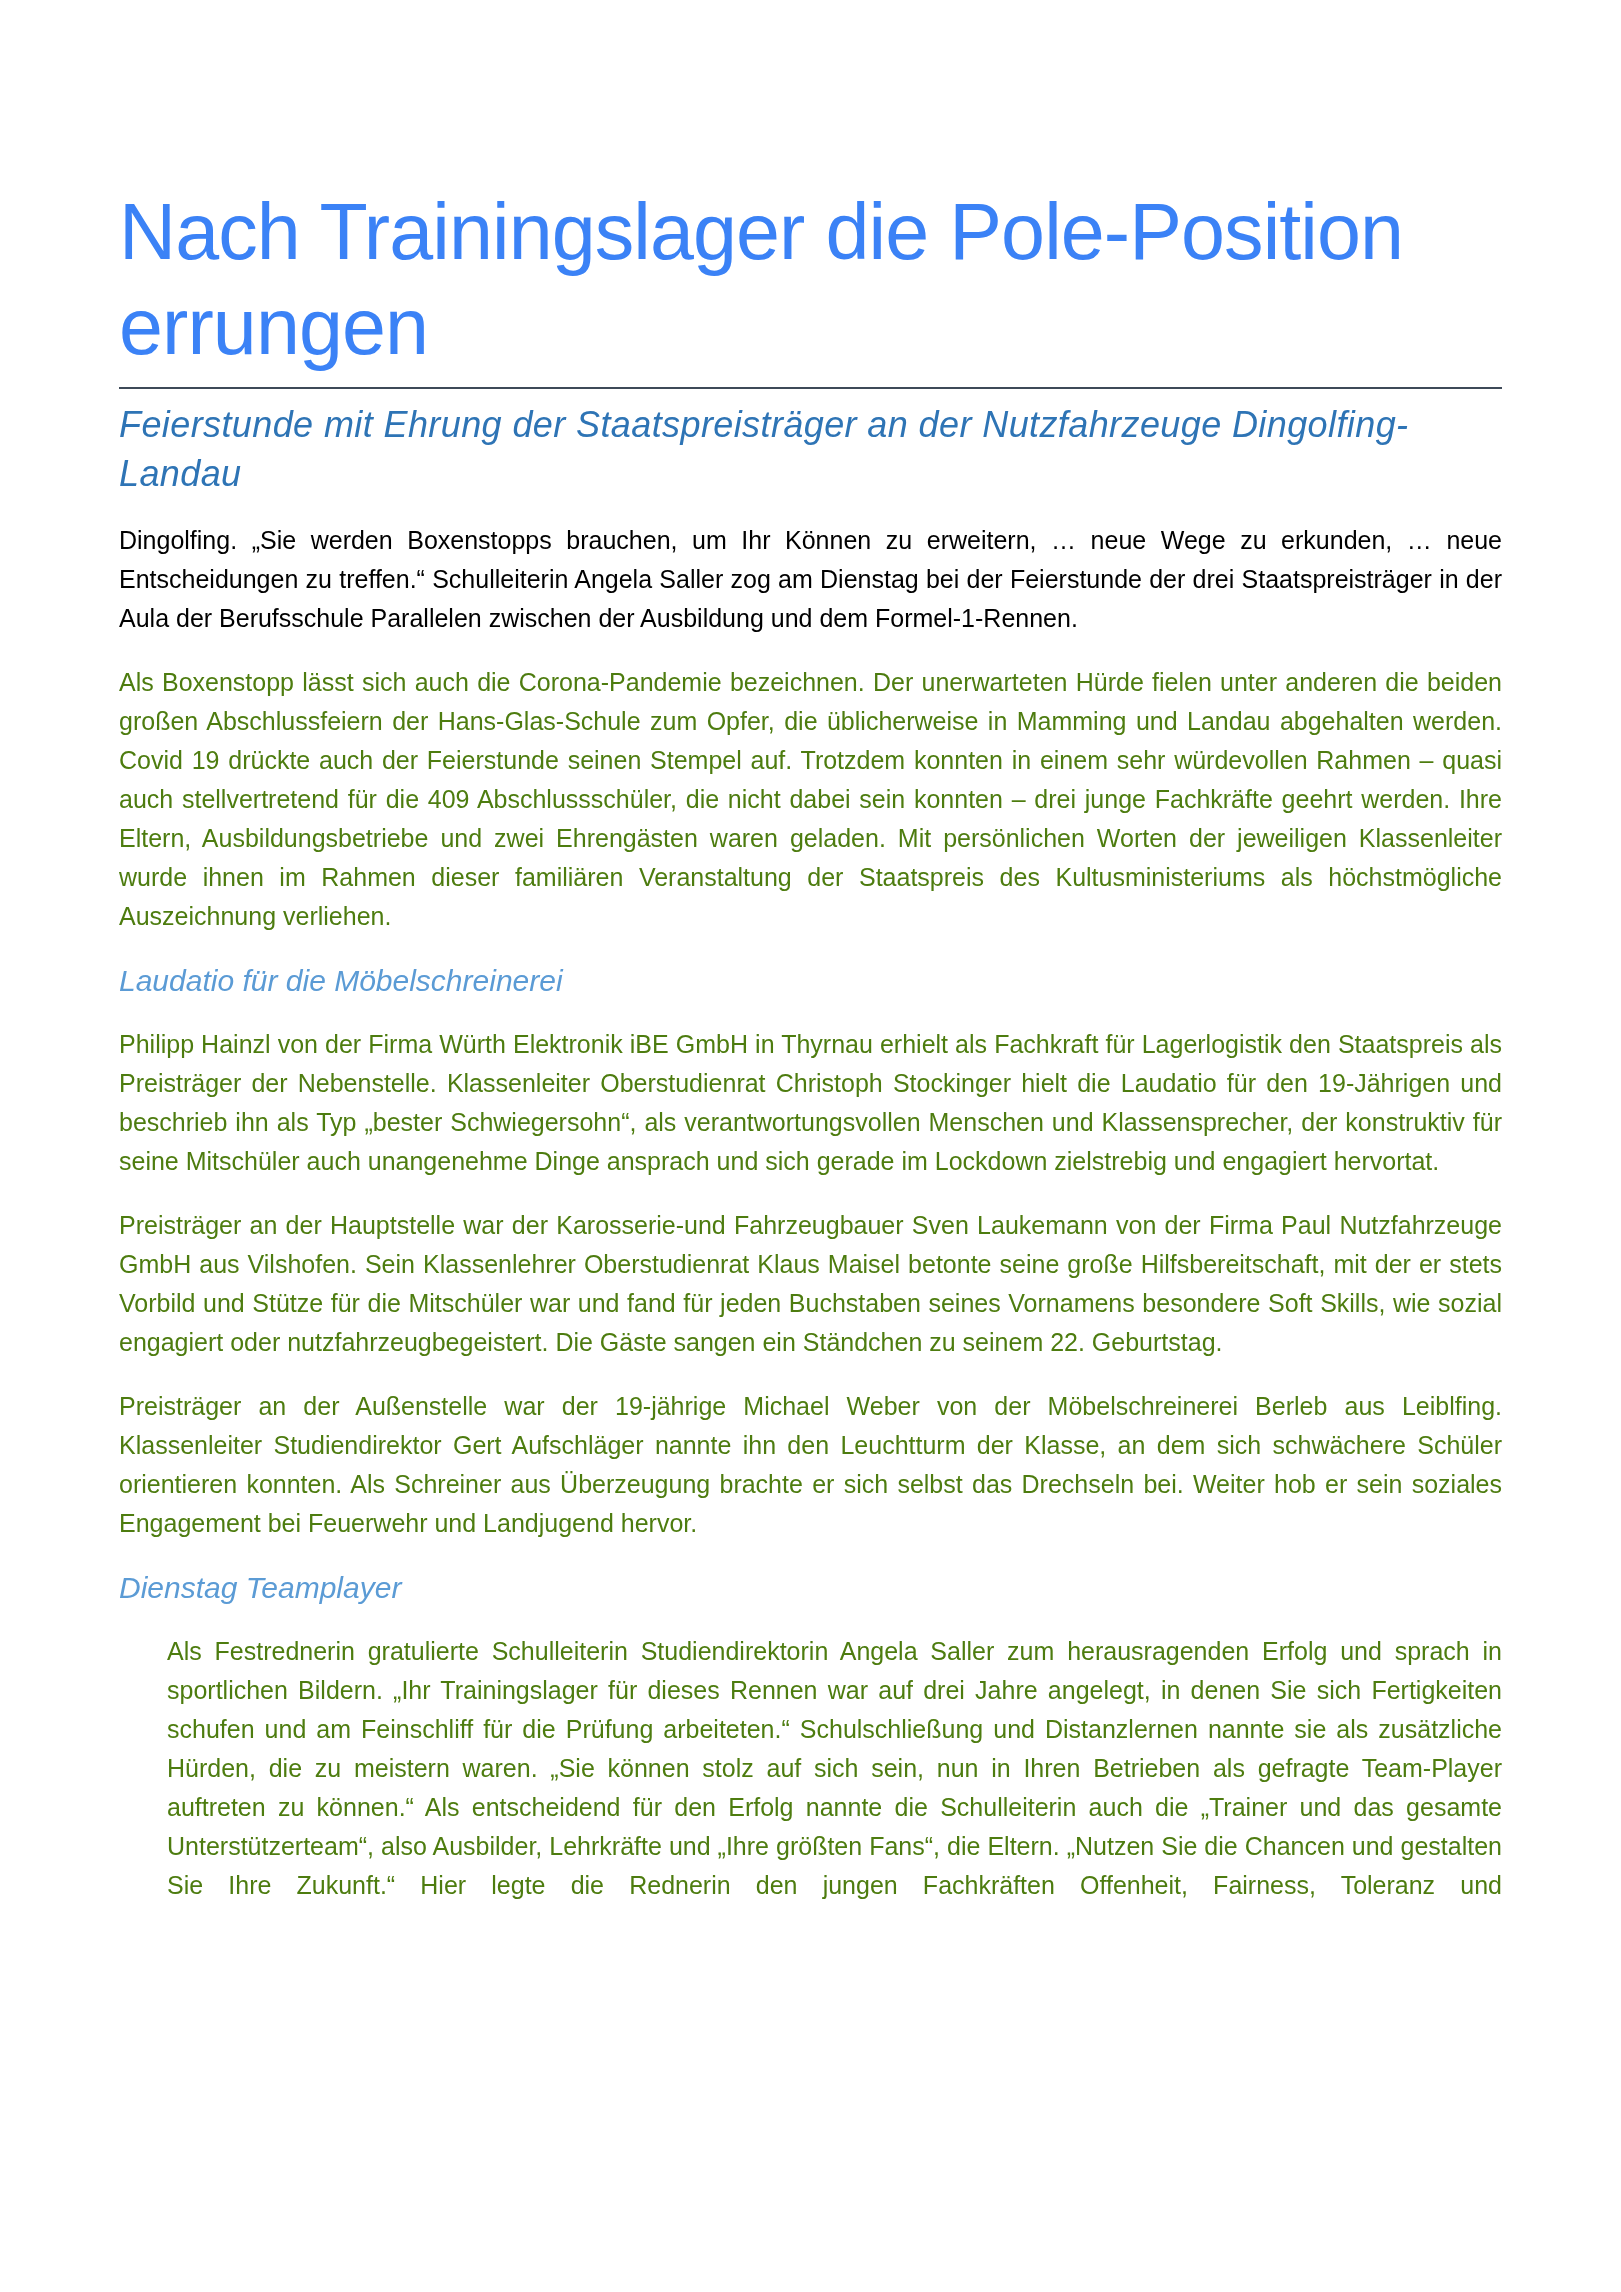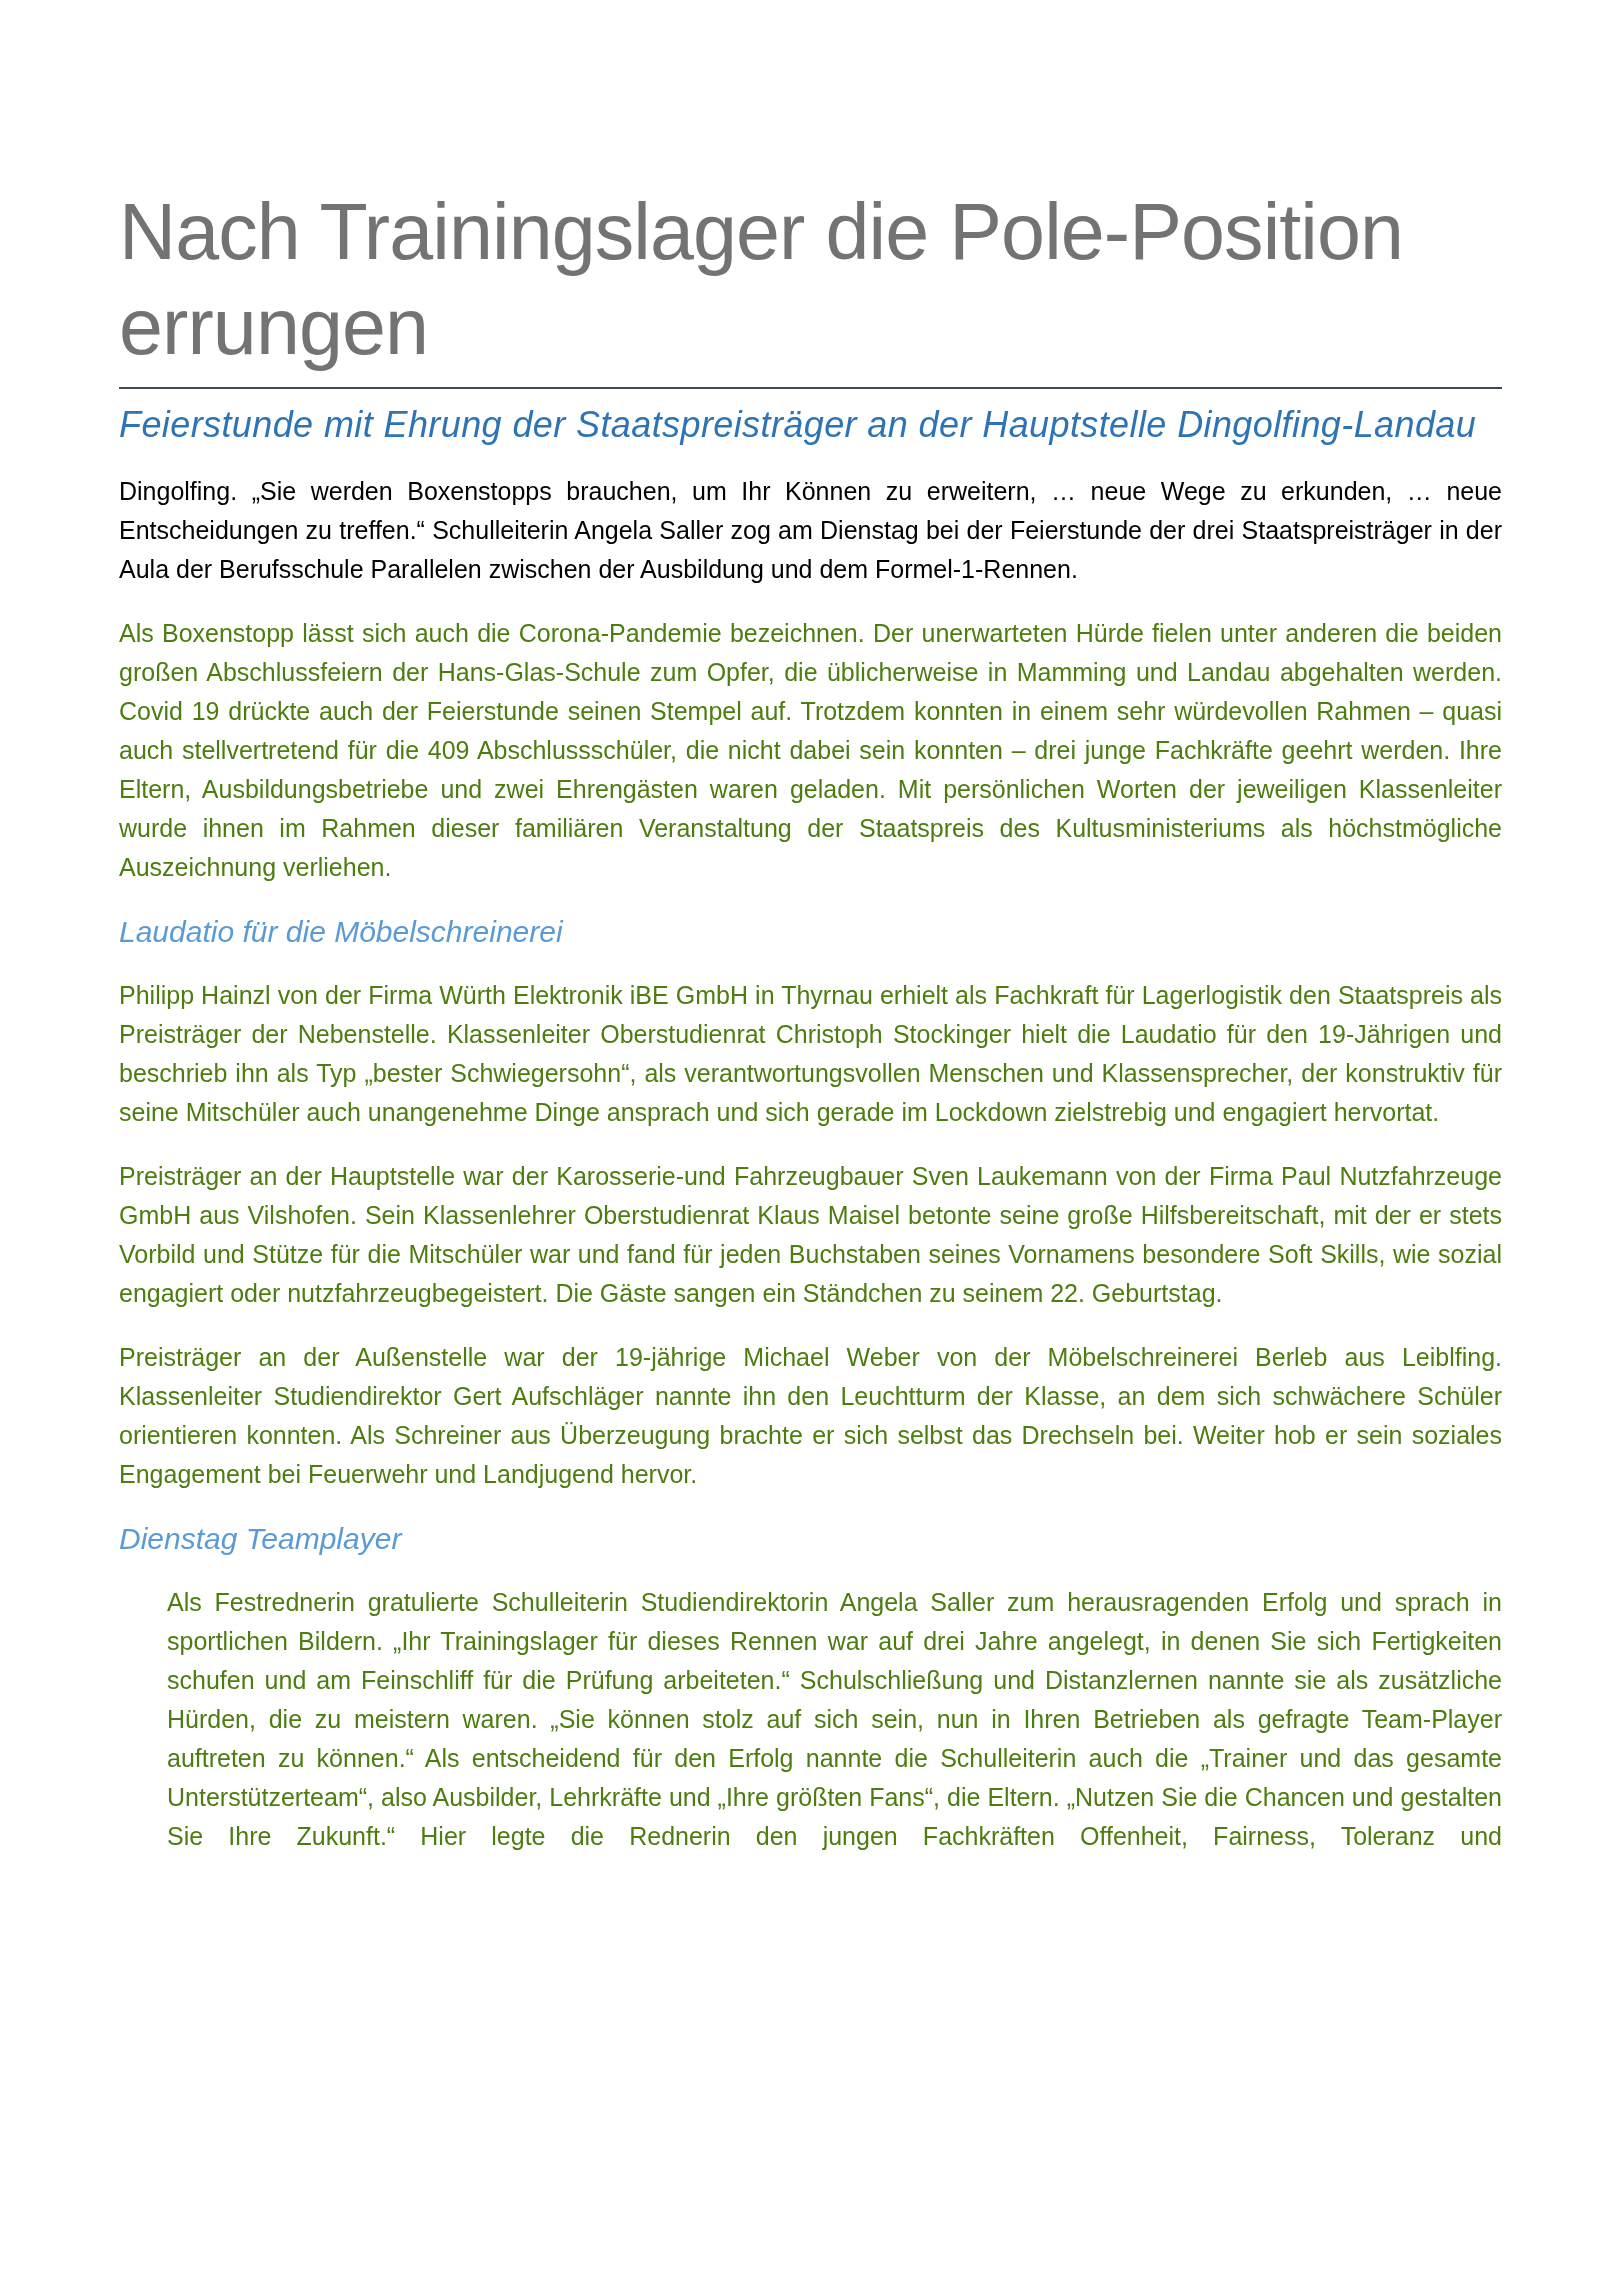--- a/index.html
+++ b/index.html
@@ -14,21 +14,21 @@
     width: 1621px;
     height: 2293px;
     padding: 184px 119px 0 119px;
     background: #ffffff;
   }
   .doc-title {
     font-size: 79px;
     line-height: 95px;
     font-weight: normal;
     letter-spacing: -0.9px;
-    color: #737373;
+    color: #3b82f6;
     white-space: pre-line;
   }
   .title-rule {
     height: 2.7px;
     background: #3e4a58;
     margin-top: 12.5px;
     width: 100%;
   }
   .doc-subtitle {
     margin-top: 10.7px;
@@ -61,21 +61,21 @@
 </head>
 <body>
 
 <div class="page">
 
   <h1 class="doc-title">Nach Trainingslager die Pole-Position
 errungen</h1>
 
   <div class="title-rule"></div>
 
-  <h2 class="doc-subtitle">Feierstunde mit Ehrung der Staatspreisträger an der Hauptstelle Dingolfing-Landau</h2>
+  <h2 class="doc-subtitle">Feierstunde mit Ehrung der Staatspreisträger an der Nutzfahrzeuge Dingolfing-Landau</h2>
 
   <p class="lead">Dingolfing. „Sie werden Boxenstopps brauchen, um Ihr Können zu erweitern, … neue Wege zu erkunden, … neue Entscheidungen zu treffen.“ Schulleiterin Angela Saller zog am Dienstag bei der Feierstunde der drei Staatspreisträger in der Aula der Berufsschule Parallelen zwischen der Ausbildung und dem Formel-1-Rennen.</p>
 
   <p class="para">Als Boxenstopp lässt sich auch die Corona-Pandemie bezeichnen. Der unerwarteten Hürde fielen unter anderen die beiden großen Abschlussfeiern der Hans-Glas-Schule zum Opfer, die üblicherweise in Mamming und Landau abgehalten werden. Covid 19 drückte auch der Feierstunde seinen Stempel auf. Trotzdem konnten in einem sehr würdevollen Rahmen – quasi auch stellvertretend für die 409 Abschlussschüler, die nicht dabei sein konnten – drei junge Fachkräfte geehrt werden. Ihre Eltern, Ausbildungsbetriebe und zwei Ehrengästen waren geladen. Mit persönlichen Worten der jeweiligen Klassenleiter wurde ihnen im Rahmen dieser familiären Veranstaltung der Staatspreis des Kultusministeriums als höchstmögliche Auszeichnung verliehen.</p>
 
   <h3 class="heading">Laudatio für die Möbelschreinerei</h3>
 
   <p class="para">Philipp Hainzl von der Firma Würth Elektronik iBE GmbH in Thyrnau erhielt als Fachkraft für Lagerlogistik den Staatspreis als Preisträger der Nebenstelle. Klassenleiter Oberstudienrat Christoph Stockinger hielt die Laudatio für den 19-Jährigen und beschrieb ihn als Typ „bester Schwiegersohn“, als verantwortungsvollen Menschen und Klassensprecher, der konstruktiv für seine Mitschüler auch unangenehme Dinge ansprach und sich gerade im Lockdown zielstrebig und engagiert hervortat.</p>
 
   <p class="para">Preisträger an der Hauptstelle war der Karosserie-und Fahrzeugbauer Sven Laukemann von der Firma Paul Nutzfahrzeuge GmbH aus Vilshofen. Sein Klassenlehrer Oberstudienrat Klaus Maisel betonte seine große Hilfsbereitschaft, mit der er stets Vorbild und Stütze für die Mitschüler war und fand für jeden Buchstaben seines Vornamens besondere Soft Skills, wie sozial engagiert oder nutzfahrzeugbegeistert. Die Gäste sangen ein Ständchen zu seinem 22. Geburtstag.</p>

